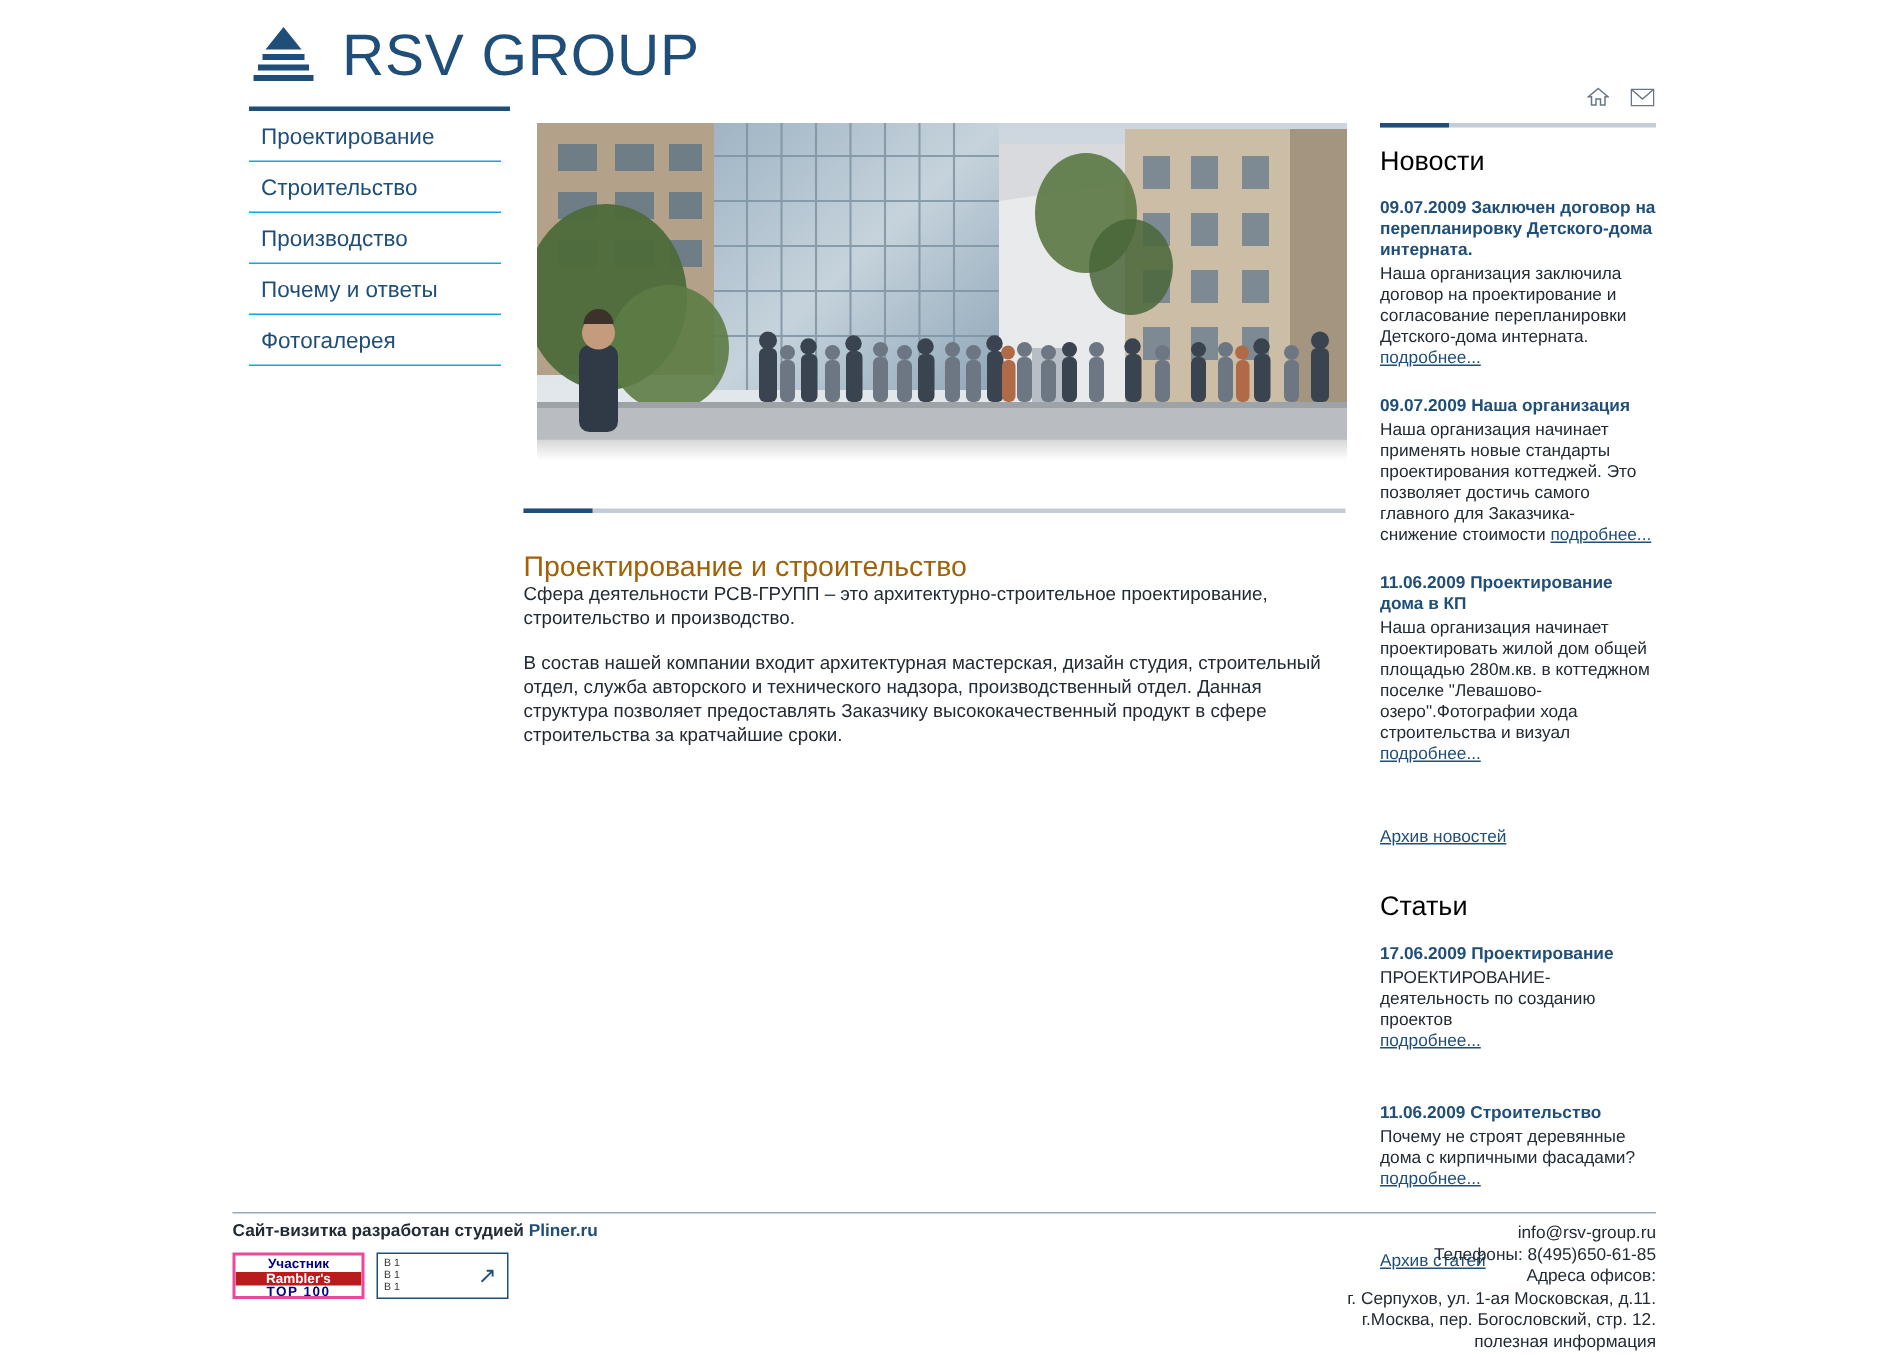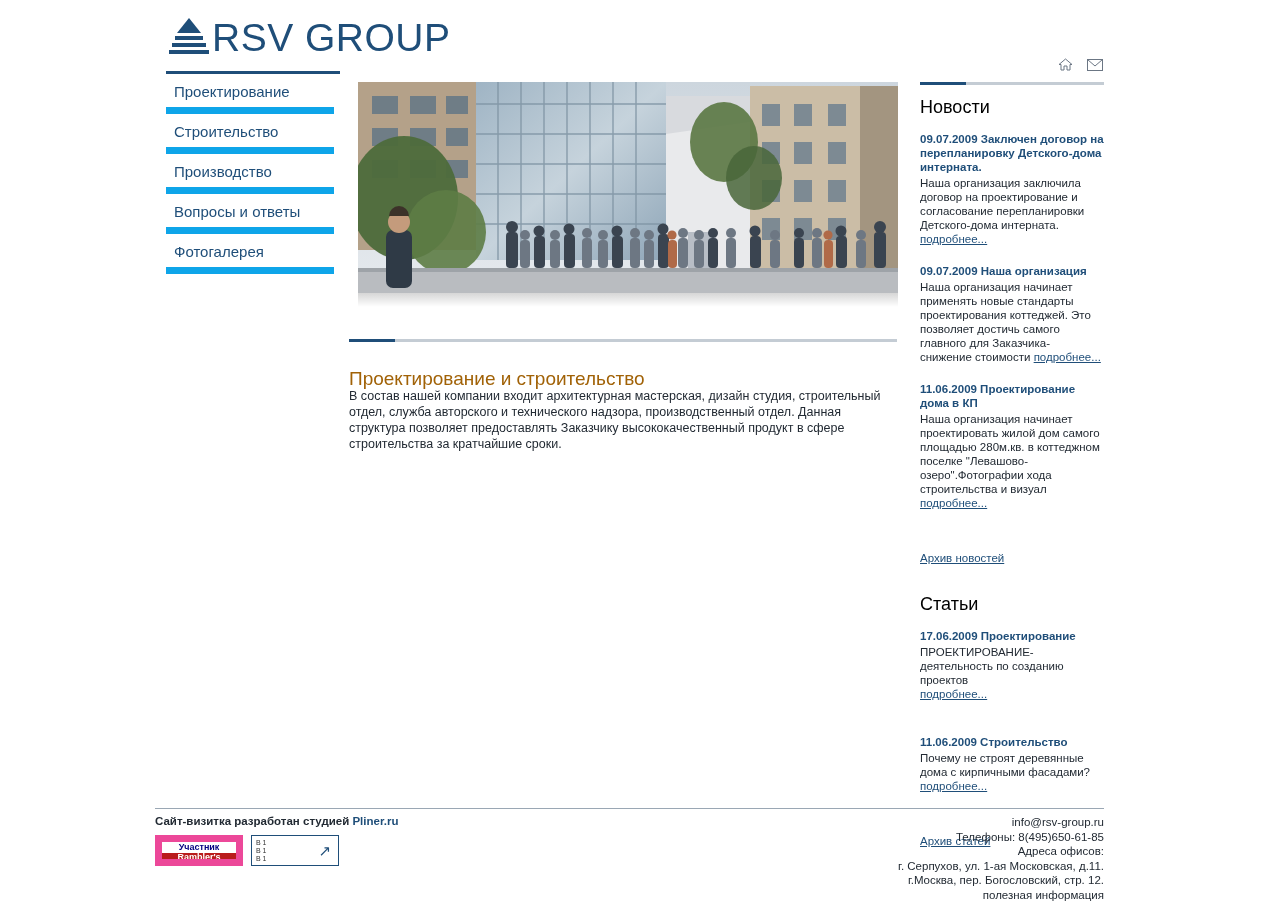--- a/index.html
+++ b/index.html
@@ -19,21 +19,21 @@
   .header {
     position: absolute;
     left: 0; top: 0;
     width: 1263px; height: 72px;
   }
   .logo-wrap {
     position: absolute;
     left: 166px; top: 16px;
     display: flex;
     align-items: center;
-    gap: 0;
+    gap: 16px;
   }
   .logo-mark {
     width: 46px; height: 44px;
     position: relative;
   }
   .logo-text {
     font-size: 39px;
     color: #1F4E79;
     letter-spacing: 0.5px;
     font-weight: normal;
@@ -58,21 +58,21 @@
   .nav-top-rule {
     position: absolute;
     left: 166px; top: 71px;
     width: 174px; height: 3px;
     background: #1F4E79;
   }
   .nav-item {
     display: block;
     width: 168px;
     padding: 9px 0 7px 8px;
-    border-bottom: 7px solid #0ea5e9;
+    border-bottom: 1px solid #0ea5e9;
     font-size: 15px;
     color: #1F4E79;
     text-decoration: none;
     cursor: pointer;
   }
 
   
   .hero {
     position: absolute;
     left: 358px; top: 82px;
@@ -189,21 +189,21 @@
     margin-bottom: 8px;
   }
   .footer-credit a {
     color: #1F4E79;
     text-decoration: none;
     margin-top: 24px;
   }
   .counters { display: flex; gap: 8px; align-items: flex-start; }
   .rambler-badge {
     width: 88px; height: 31px;
-    border: 7px solid #ec4899;
+    border: 2px solid #ec4899;
     background: #ffffff;
     text-align: center;
     font-size: 9px;
     font-weight: bold;
     line-height: 9.5px;
     font-family: "Liberation Sans", sans-serif;
     overflow: hidden;
   }
   .rambler-badge .r1 { color: #000080; padding-top: 1px; }
   .rambler-badge .r2 { background: #b91c1c; color: #ffffff; }
@@ -267,21 +267,21 @@
         </svg>
       </span>
     </div>
   </div>
 
   <div class="nav-top-rule"></div>
   <nav class="nav">
     <a class="nav-item">Проектирование</a>
     <a class="nav-item">Строительство</a>
     <a class="nav-item">Производство</a>
-    <a class="nav-item">Вопросы и ответы</a>
+    <a class="nav-item">Почему и ответы</a>
     <a class="nav-item">Фотогалерея</a>
   </nav>
 
   <div class="hero">
     <svg width="540" height="211" viewBox="0 0 540 211">
       <defs>
         <linearGradient id="skyg" x1="0" y1="0" x2="0" y2="1">
           <stop offset="0" stop-color="#cdd6de"></stop>
           <stop offset="1" stop-color="#e6eaee"></stop>
         </linearGradient>
@@ -413,20 +413,21 @@
         <path d="M31 134 a10 10 0 0 1 20 0 z" fill="#3c3229"></path>
       </g>
     </svg>
   </div>
   <div class="hero-shadow"></div>
 
   <div class="center-rule"></div>
   <div class="center-rule-accent"></div>
   <h2 class="center-title">Проектирование и строительство</h2>
   <div class="center-body">
+    <p>Сфера деятельности РСВ-ГРУПП – это архитектурно-строительное проектирование, строительство и производство.</p>
     <p>В состав нашей компании входит архитектурная мастерская, дизайн студия, строительный отдел, служба авторского и технического надзора, производственный отдел. Данная структура позволяет предоставлять Заказчику высококачественный продукт  в сфере строительства за кратчайшие сроки.</p>
   </div>
 
   <div class="rcol">
 
     <div class="r-rule">
         <i></i>
       </div>
     <h3 class="r-head">Новости</h3>
 
@@ -442,21 +443,21 @@
       <div class="news-title">09.07.2009 Наша организация</div>
       <div class="news-text">
         <span>Наша организация начинает применять новые стандарты проектирования коттеджей. Это позволяет достичь самого главного для Заказчика- снижение стоимости</span>
         <span class="more">подробнее...</span>
       </div>
     </div>
 
     <div class="news-item">
       <div class="news-title">11.06.2009 Проектирование дома в КП</div>
       <div class="news-text">
-        <span>Наша организация начинает проектировать жилой дом самого площадью 280м.кв. в коттеджном поселке "Левашово-озеро".Фотографии хода строительства и визуал</span>
+        <span>Наша организация начинает проектировать жилой дом общей площадью 280м.кв. в коттеджном поселке "Левашово-озеро".Фотографии хода строительства и визуал</span>
         <br><span class="more">подробнее...</span>
       </div>
     </div>
 
     <a class="archive">Архив новостей</a>
 
     <div class="spacer-28"></div>
 
     <h3 class="r-head">Статьи</h3>
 

